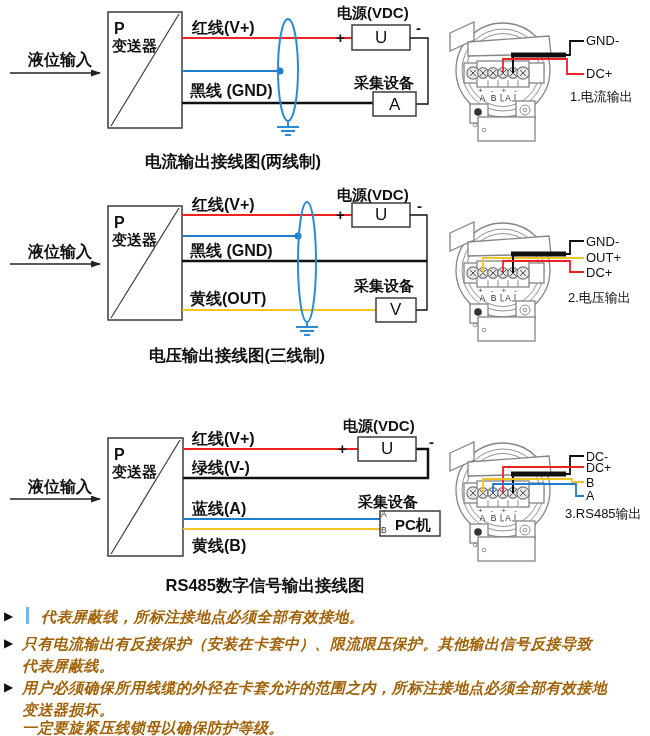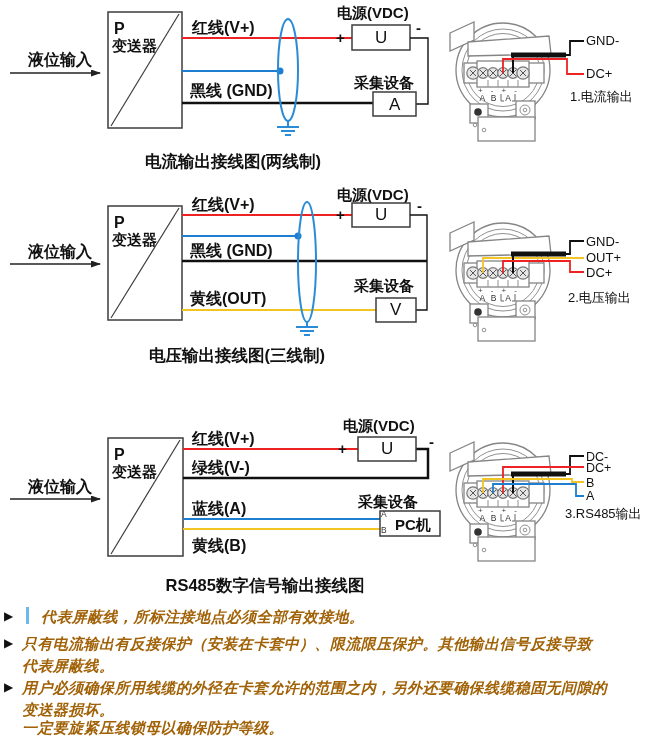--- a/index.html
+++ b/index.html
@@ -222,21 +222,21 @@
     <span class="blt">▶</span>
     <span class="shield-bar"></span>
     <span class="nt">代表屏蔽线，所标注接地点必须全部有效接地。</span>
   </div>
   <div class="note" style="top:33px">
     <span class="blt">▶</span>
     <span class="nt"><span>只有电流输出有反接保护（安装在卡套中）、限流限压保护。其他输出信号反接导致</span><br><span>代表屏蔽线。</span></span>
   </div>
   <div class="note" style="top:77px">
     <span class="blt">▶</span>
-    <span class="nt"><span>用户必须确保所用线缆的外径在卡套允许的范围之内，另外还要确保线缆稳固无间隙的</span><br><span>变送器损坏。</span></span>
+    <span class="nt"><span>用户必须确保所用线缆的外径在卡套允许的范围之内，所标注接地点必须全部有效接地</span><br><span>变送器损坏。</span></span>
   </div>
   <div class="note" style="top:117px">
     <span class="blt" style="visibility:hidden">▶</span>
     <span class="nt">一定要旋紧压线锁母以确保防护等级。</span>
   </div>
 </div>
 
 </div>
 
 </body></html>

